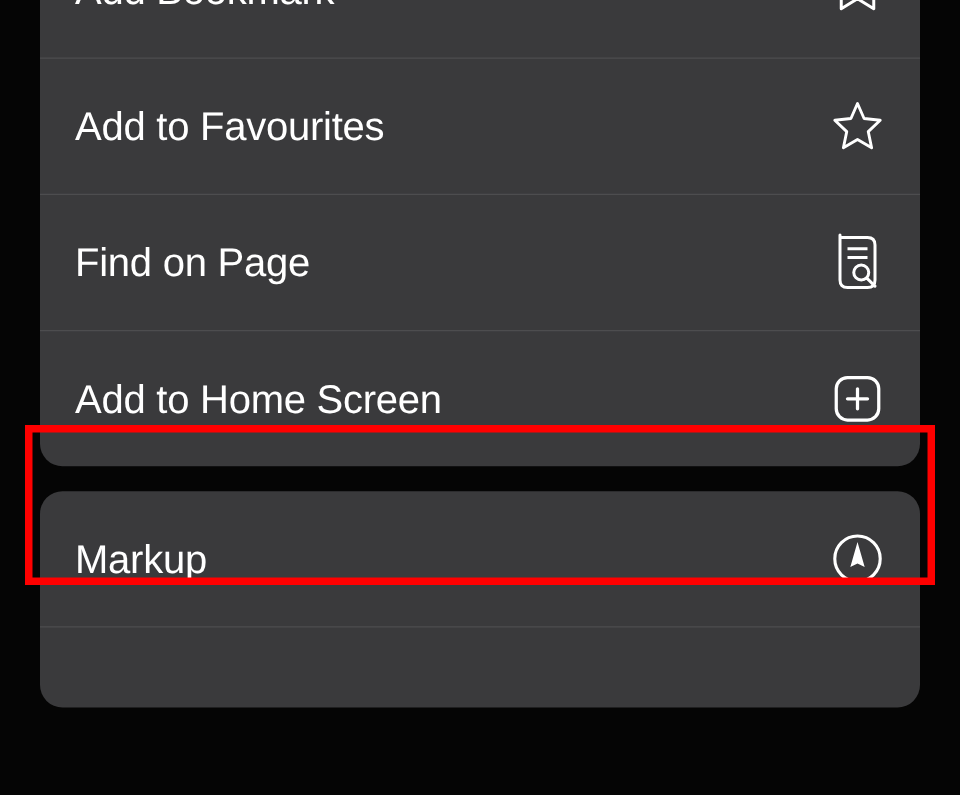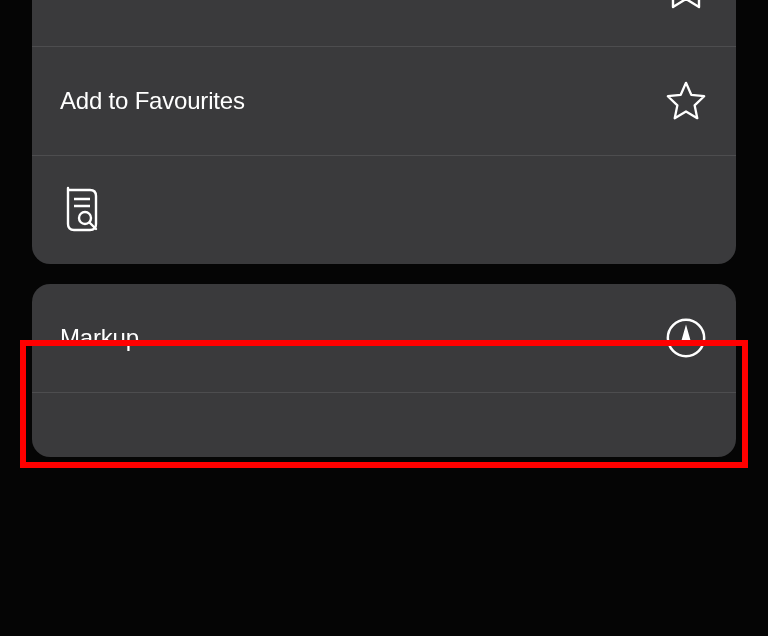--- a/index.html
+++ b/index.html
@@ -29,21 +29,21 @@
       padding: 32px 28px;
       border-bottom: 1px solid #4d4d4f;
       cursor: pointer;
       position: relative;
     }
     .row:last-child {
       border-bottom: none;
     }
     .label {
       color: #ffffff;
-      font-size: 24px;
+      font-size: 32px;
       font-weight: 400;
       letter-spacing: -0.2px;
     }
     .icon-wrap {
       width: 44px;
       height: 44px;
       display: flex;
       align-items: center;
       justify-content: center;
       color: #ffffff;
@@ -80,31 +80,42 @@
       <span class="label">Add to Favourites</span>
       <span class="icon-wrap">
         <svg width="46" height="46" viewBox="0 0 46 46" fill="none" stroke="white" stroke-width="2.4">
           <path d="M23 4 L28.5 16.5 L42 18 L32 27.5 L34.8 41 L23 34 L11.2 41 L14 27.5 L4 18 L17.5 16.5 Z" stroke-linejoin="round"></path>
         </svg>
       </span>
     </div>
 
 
     <div class="row">
+      <span class="label">Find on Page</span>
       <span class="icon-wrap">
         <svg width="44" height="48" viewBox="0 0 44 48" fill="none" stroke="white" stroke-width="2.4">
           <path d="M8 4 H30 Q36 4 36 10 V38 Q36 44 30 44 H14 Q8 44 8 38 V4 Z M8 4 V2" stroke-linejoin="round" stroke-linecap="round"></path>
           <line x1="14" y1="13" x2="30" y2="13"></line>
           <line x1="14" y1="20" x2="30" y2="20"></line>
           <circle cx="25" cy="32" r="6"></circle>
           <line x1="29.5" y1="36.5" x2="36" y2="43" stroke-linecap="round"></line>
         </svg>
       </span>
     </div>
 
+    <div class="row">
+      <span class="label">Add to Home Screen</span>
+      <span class="icon-wrap">
+        <svg width="42" height="42" viewBox="0 0 42 42" fill="none" stroke="white" stroke-width="2.6">
+          <rect x="4" y="4" width="34" height="34" rx="9"></rect>
+          <line x1="21" y1="13" x2="21" y2="29" stroke-linecap="round"></line>
+          <line x1="13" y1="21" x2="29" y2="21" stroke-linecap="round"></line>
+        </svg>
+      </span>
+    </div>
 
   </div>
 
   <div class="group">
 
     <div class="row">
       <span class="label">Markup</span>
       <span class="icon-wrap">
         <svg width="46" height="46" viewBox="0 0 46 46" fill="none" stroke="white" stroke-width="2.6">
           <circle cx="23" cy="23" r="19"></circle>

